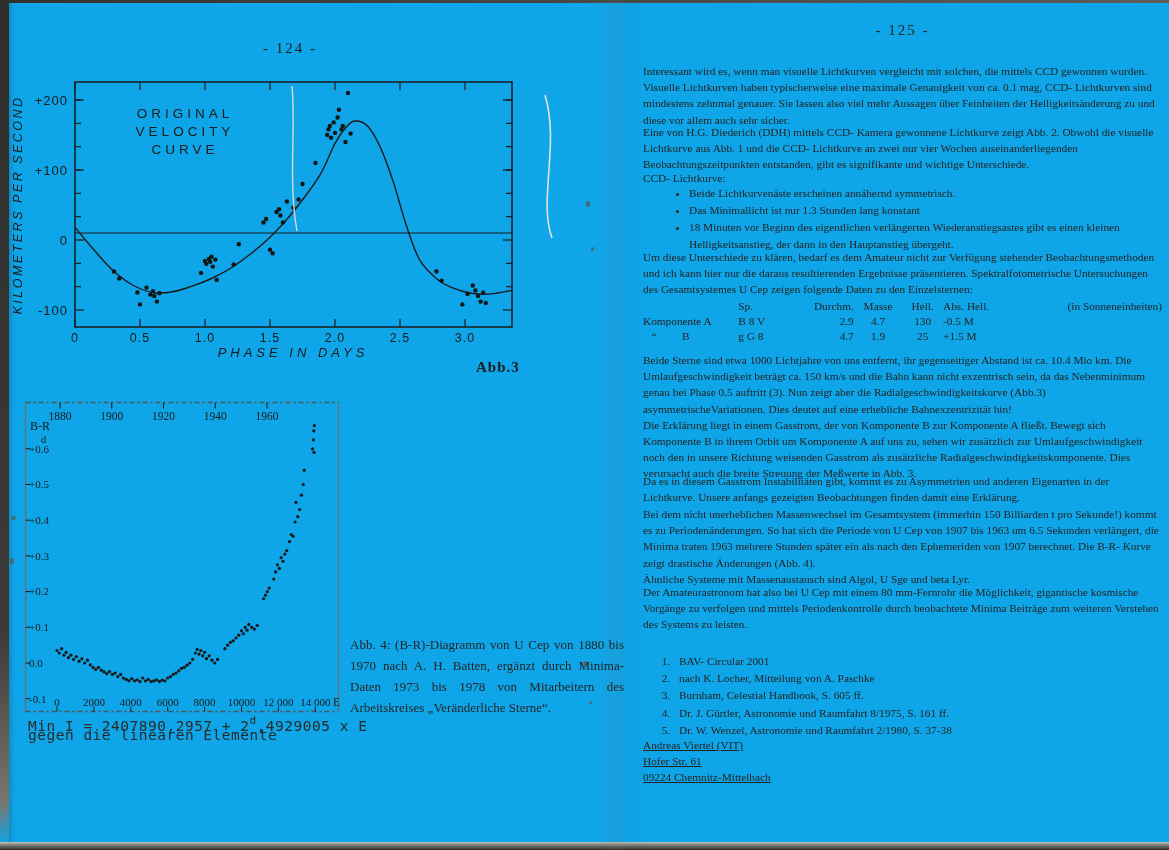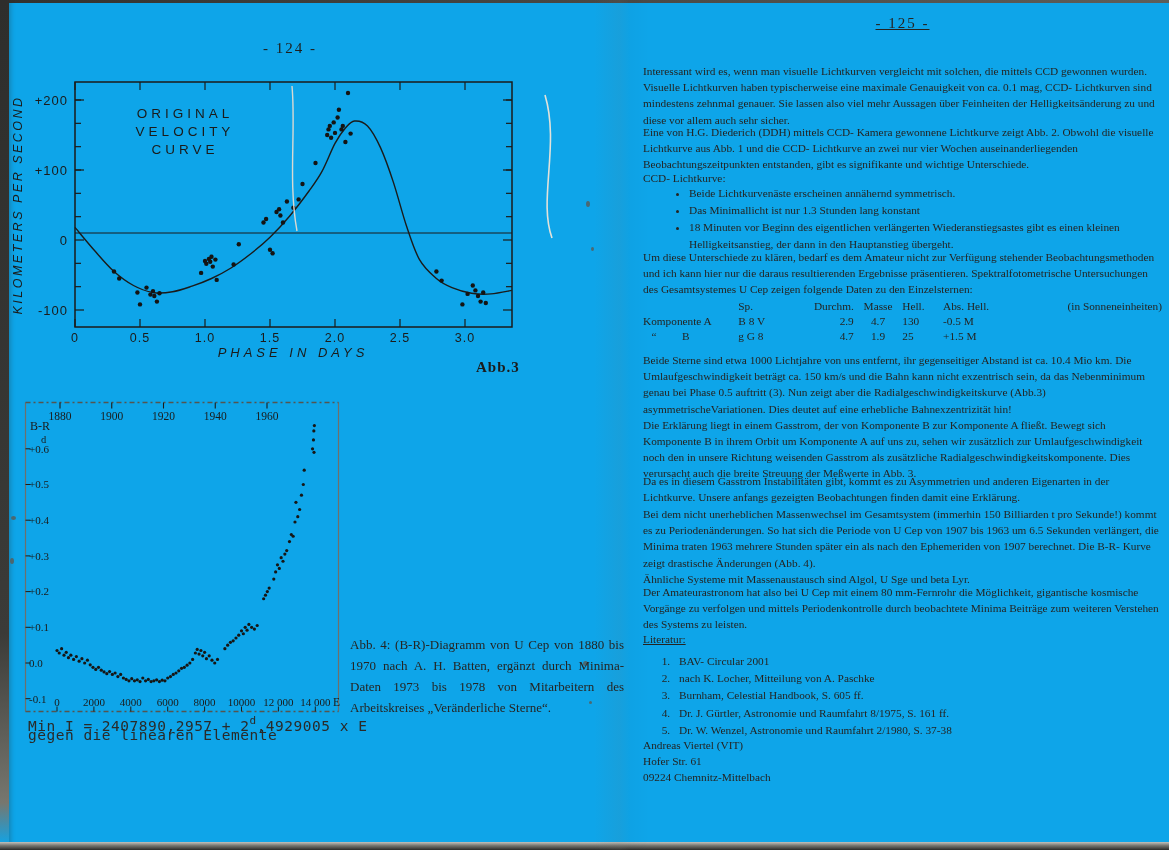--- a/index.html
+++ b/index.html
@@ -24,33 +24,33 @@
   .typew{position:absolute;left:28px;font-family:"DejaVu Sans Mono",monospace;
          font-size:14.5px;color:#2a2a28;letter-spacing:.5px;}
   #typew-1{top:727px;}
   #typew-2{top:715px;}
   #typew-2 sup{font-size:11px;position:relative;top:-1px;}
   
   #right-page{position:absolute;left:643px;top:0;width:521px;height:850px;
               font-size:11.3px;line-height:16.2px;color:#242422;}
   #right-page .blk{position:absolute;left:0;width:519px;}
   #right-page p{margin:0;}
-  #hdr-right{left:157px;top:15px;width:120px;text-align:center;font-size:15px;letter-spacing:2px;text-decoration:underline;}
+  #hdr-right{left:157px;top:22px;width:120px;text-align:center;font-size:15px;letter-spacing:2px;}
   #ccd-bullets{margin:0;padding-left:46px;}
   #ccd-bullets li{margin:0 0 1px 0;}
   .lit-label{text-decoration:underline;}
   #ref-list{margin:0;padding-left:30px;}
   #ref-list li{padding-left:6px;margin-bottom:1px;}
   table.comp{border-collapse:collapse;font-size:11.3px;line-height:15px;white-space:pre;}
   table.comp td,table.comp th{padding:0;font-weight:normal;text-align:left;}
   table.comp .c0{width:100px;}
   table.comp .c1{width:58px;}
   table.comp .c2{width:66px;text-align:right;}
   table.comp .c3{width:52px;text-align:center;}
-  table.comp .c4{width:44px;}
+  table.comp .c4{width:44px;text-align:center;}
   table.comp .c5{width:70px;margin-top:22px;}
   table.comp .c6{padding-left:58px;}
   #addr div{line-height:16px;}
   svg text{fill:#1b1b1a;}
 </style>
 </head>
 <body>
 <div id="page">
 
   <div class="edge-top"></div>
@@ -394,30 +394,29 @@
     <div class="blk" style="top:473px;">
         <p>Da es in diesem Gasstrom Instabilitäten gibt, kommt es zu Asymmetrien und anderen Eigenarten in der Lichtkurve. Unsere anfangs gezeigten Beobachtungen finden damit eine Erklärung.</p>
       </div>
     <div class="blk" style="top:506px;">
       <p>Bei dem nicht unerheblichen Massenwechsel im Gesamtsystem (immerhin 150 Billiarden t pro Sekunde!) kommt es zu Periodenänderungen. So hat sich die Periode von U Cep von 1907 bis 1963 um 6.5 Sekunden verlängert, die Minima traten 1963 mehrere Stunden später ein als nach den Ephemeriden von 1907 berechnet. Die B-R- Kurve zeigt drastische Änderungen (Abb. 4).</p>
       <p>Ähnliche Systeme mit Massenaustausch sind Algol, U Sge und beta Lyr.</p>
     </div>
     <div class="blk" style="top:584px;">
         <p>Der Amateurastronom hat also bei U Cep mit einem 80 mm-Fernrohr die Möglichkeit, gigantische kosmische Vorgänge zu verfolgen und mittels Periodenkontrolle durch beobachtete Minima Beiträge zum weiteren Verstehen des Systems zu leisten.</p>
       </div>
-    <div class="blk lit-label" style="top:631px;">Literatur:</div>
     <div class="blk" style="top:653px;">
       <ol id="ref-list">
           <li>BAV- Circular 2001</li>
           <li>nach K. Locher, Mitteilung von A. Paschke</li>
           <li>Burnham, Celestial Handbook, S. 605 ff.</li>
           <li>Dr. J. Gürtler, Astronomie und Raumfahrt 8/1975, S. 161 ff.</li>
           <li>Dr. W. Wenzel, Astronomie und Raumfahrt 2/1980, S. 37-38</li>
         </ol>
     </div>
-    <div class="blk" style="top:737px;" id="addr">
+    <div class="blk" style="top:737px;text-decoration:underline;" id="addr">
         <div>Andreas Viertel (VIT)</div>
         <div>Hofer Str. 61</div>
         <div>09224 Chemnitz-Mittelbach</div>
       </div>
   </div>
 
 </div>
 
 </body></html>

